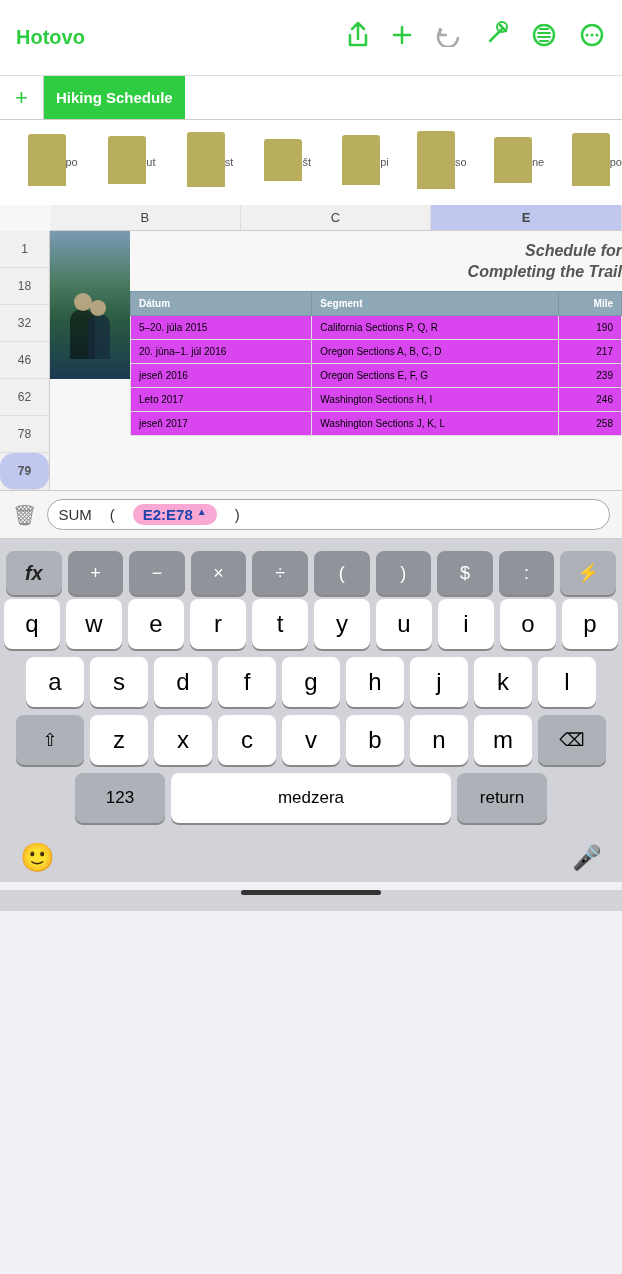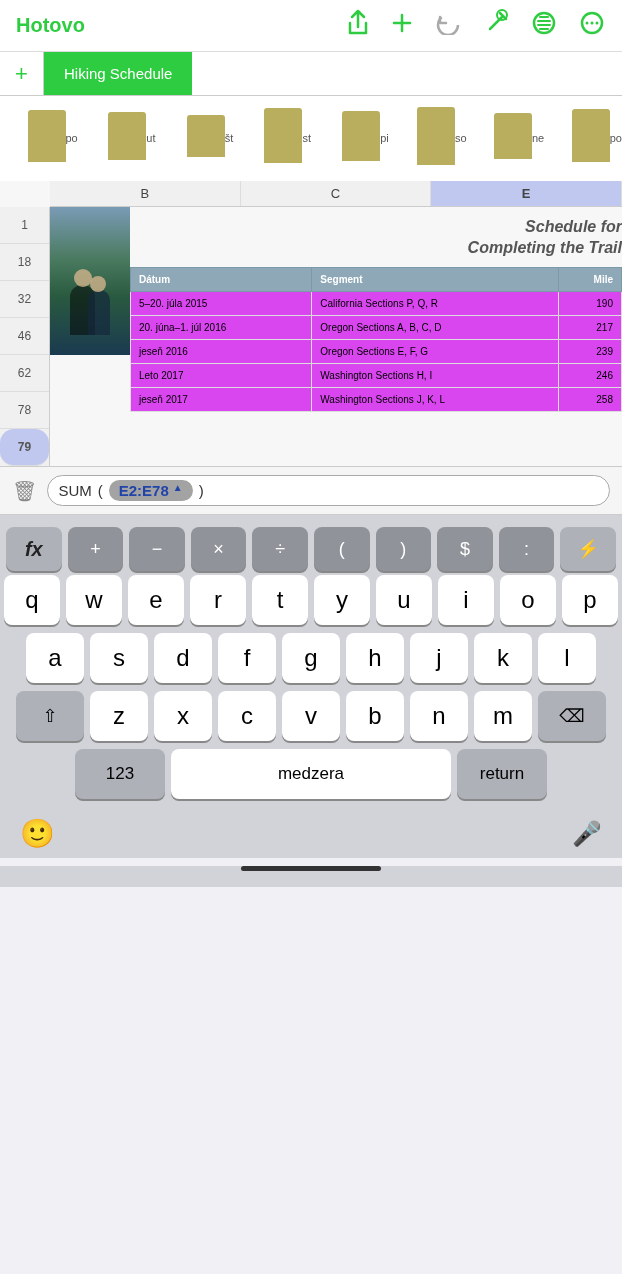--- a/index.html
+++ b/index.html
@@ -11,21 +11,21 @@
       background: #f0f0f5;
       overflow-x: hidden;
     }
 
     
     .toolbar {
       display: flex;
       align-items: center;
       background: #ffffff;
       padding: 10px 16px;
-      height: 52px;
+      height: 76px;
       border-bottom: 1px solid #ddd;
     }
     .toolbar-done {
       color: #2ecc40;
       font-size: 20px;
       font-weight: 600;
       margin-right: auto;
     }
     .toolbar-icons {
       display: flex;
@@ -49,23 +49,23 @@
     }
     .tab-add {
       display: flex; align-items: center; justify-content: center;
       width: 44px;
       color: #2ecc40;
       font-size: 22px;
       border-right: 1px solid #ccc;
     }
     .tab-item {
       display: flex; align-items: center; justify-content: center;
-      padding: 0 20px;
+      padding: 0 12px;
       font-size: 15px;
-      font-weight: 400;
+      font-weight: 700;
       cursor: pointer;
     }
     .tab-item.active {
       background: #2ecc40;
       color: white;
     }
     .tab-item.inactive {
       color: #555;
     }
 
@@ -205,30 +205,30 @@
       font-size: 20px;
       cursor: pointer;
     }
     .formula-pill {
       display: flex;
       align-items: center;
       border: 1px solid #aaa;
       border-radius: 20px;
       padding: 4px 10px;
       background: #fff;
-      gap: 6px;
+      gap: 18px;
       font-size: 15px;
       flex: 1;
     }
     .formula-func {
       color: #333;
       font-weight: 500;
     }
     .formula-range {
-      background: #a3a3a3;
+      background: #f9a8d4;
       border-radius: 12px;
       padding: 2px 10px;
       color: #2244aa;
       font-weight: 600;
       display: flex; align-items: flex-start; gap: 4px;
     }
     .formula-range .arrow { font-size: 10px; color: #2244aa; }
     .formula-close {
       color: #333;
     }
@@ -372,26 +372,26 @@
 <div class="calendar-strip">
   <div class="cal-col">
     <div class="cal-bar" style="height:52px"></div>
     <span class="cal-label">po</span>
   </div>
   <div class="cal-col">
     <div class="cal-bar" style="height:48px"></div>
     <span class="cal-label">ut</span>
   </div>
   <div class="cal-col">
+    <div class="cal-bar" style="height:55px"></div>
+    <span class="cal-label">st</span>
+  </div>
+  <div class="cal-col">
     <div class="cal-bar" style="height:42px"></div>
     <span class="cal-label">št</span>
-  </div>
-  <div class="cal-col">
-    <div class="cal-bar" style="height:55px"></div>
-    <span class="cal-label">st</span>
   </div>
   <div class="cal-col">
     <div class="cal-bar" style="height:50px"></div>
     <span class="cal-label">pi</span>
   </div>
   <div class="cal-col">
     <div class="cal-bar" style="height:58px"></div>
     <span class="cal-label">so</span>
   </div>
   <div class="cal-col">

